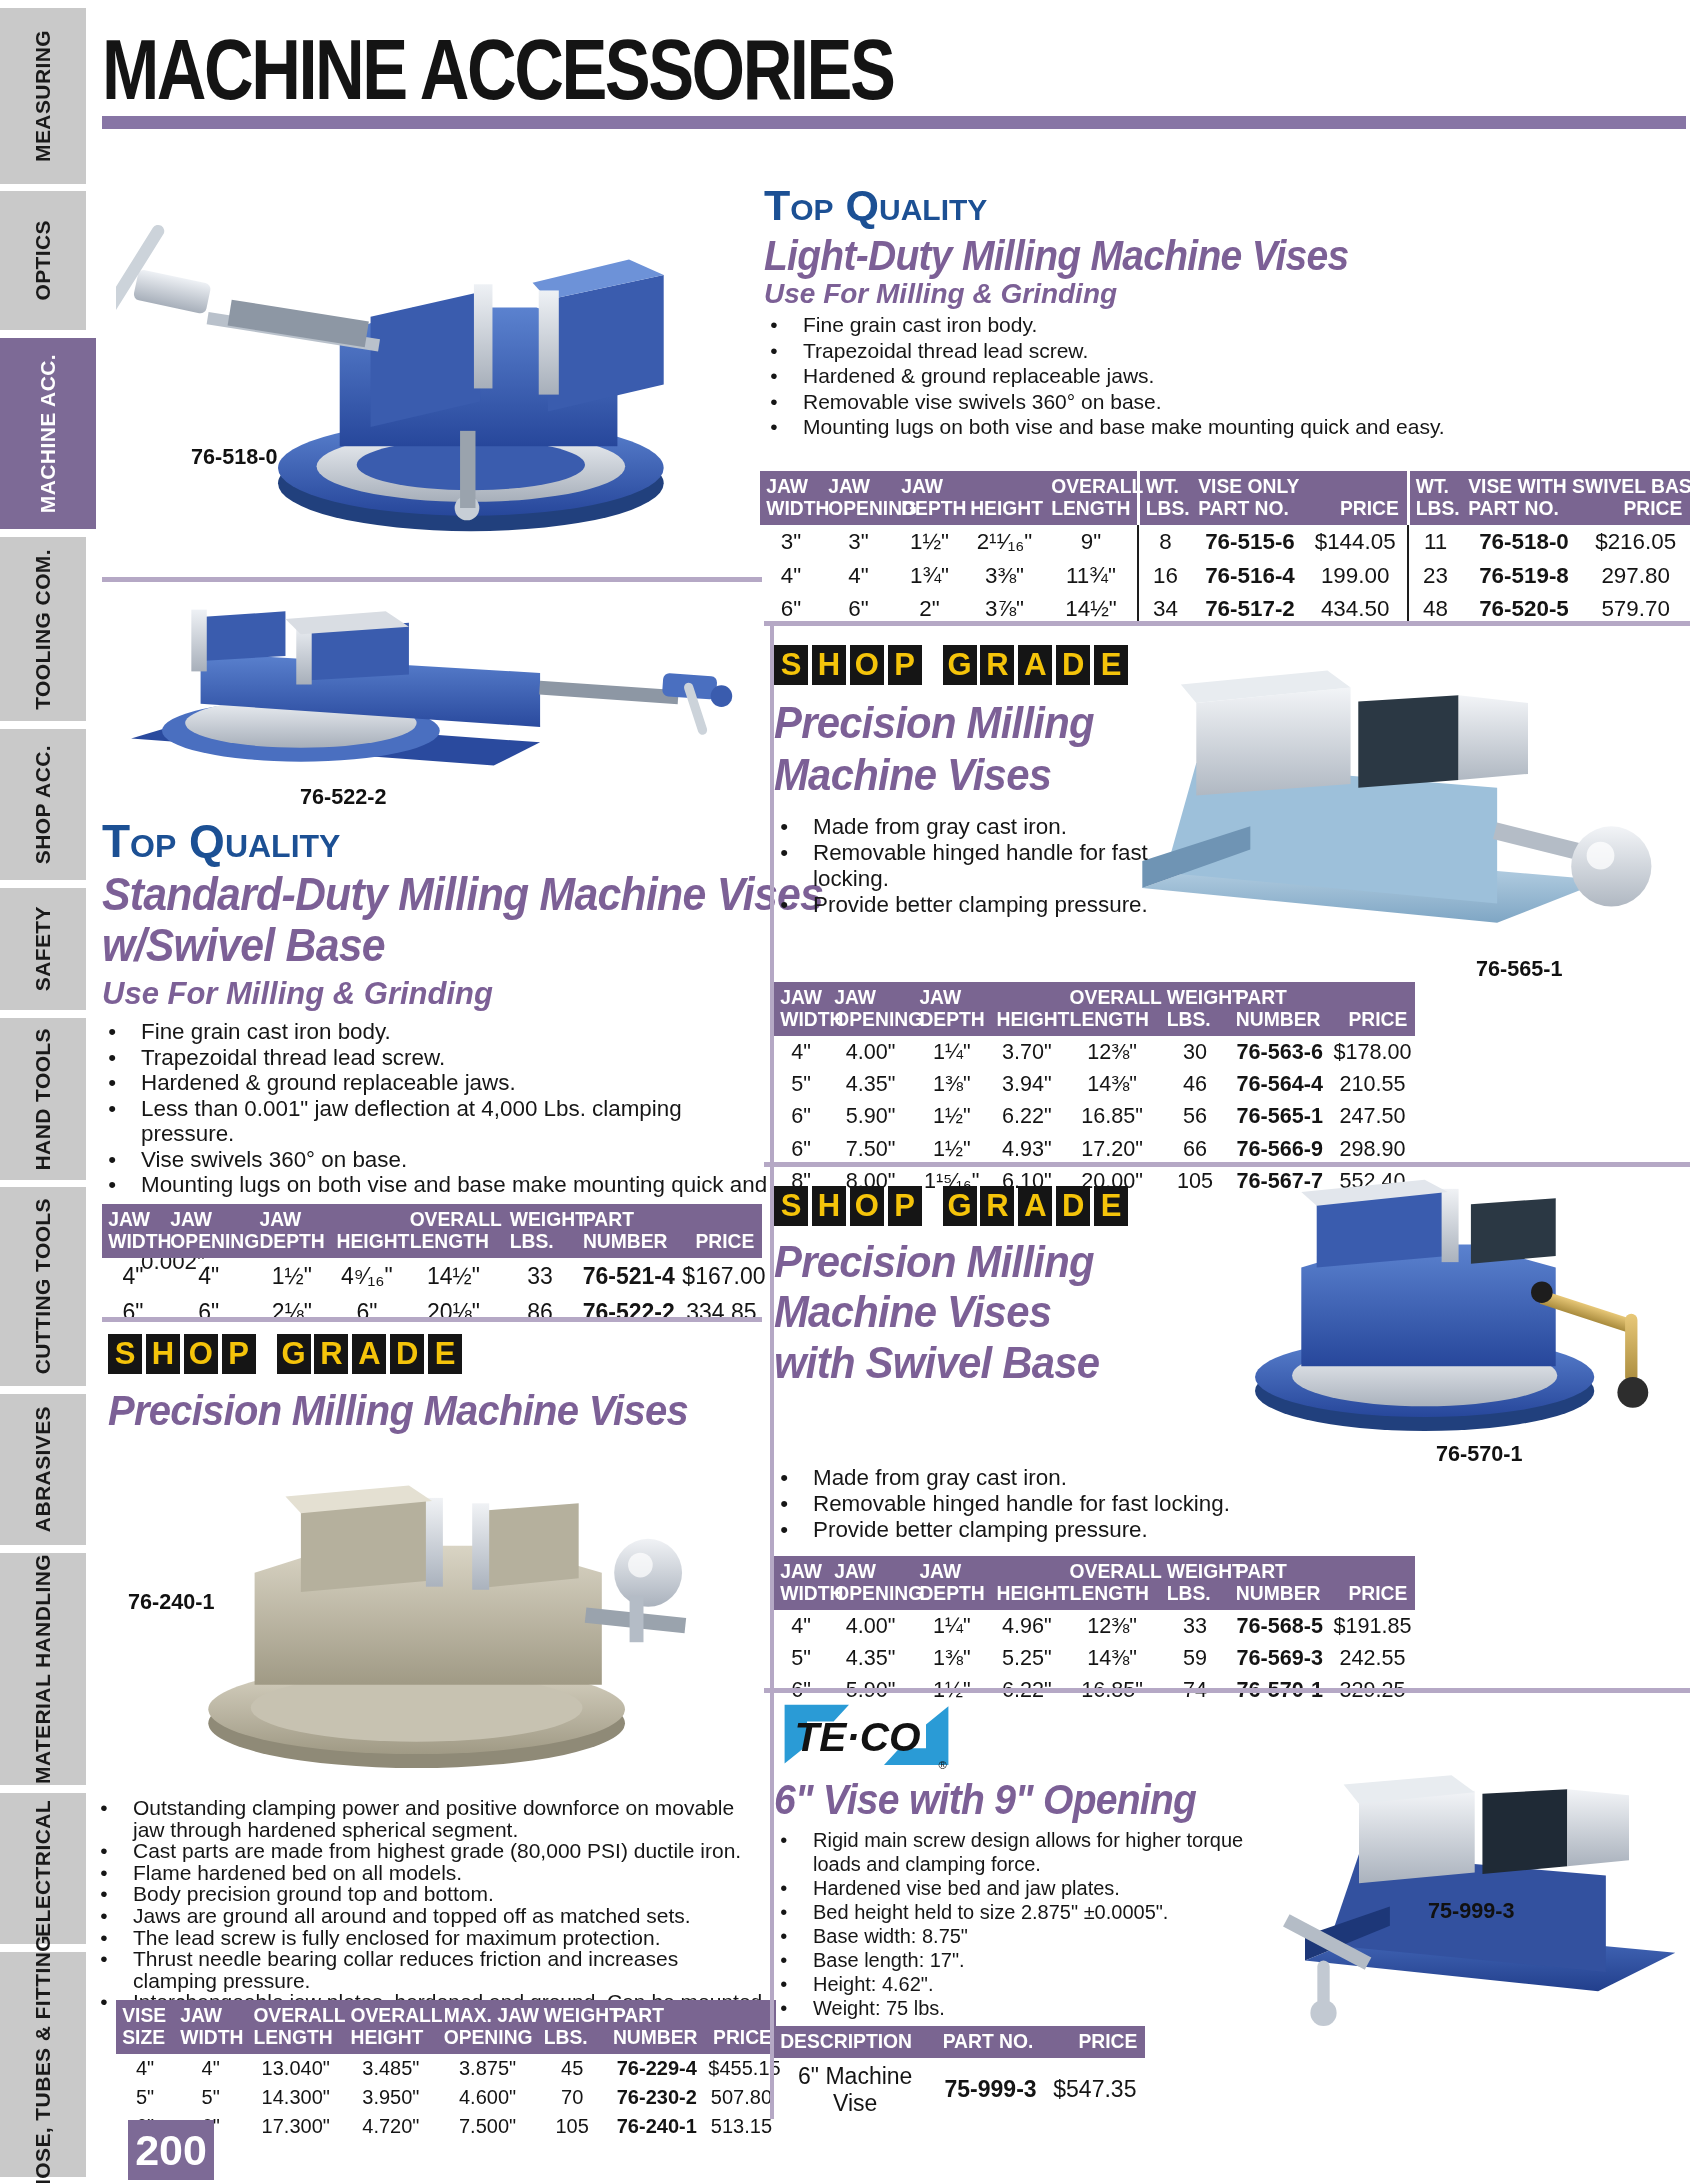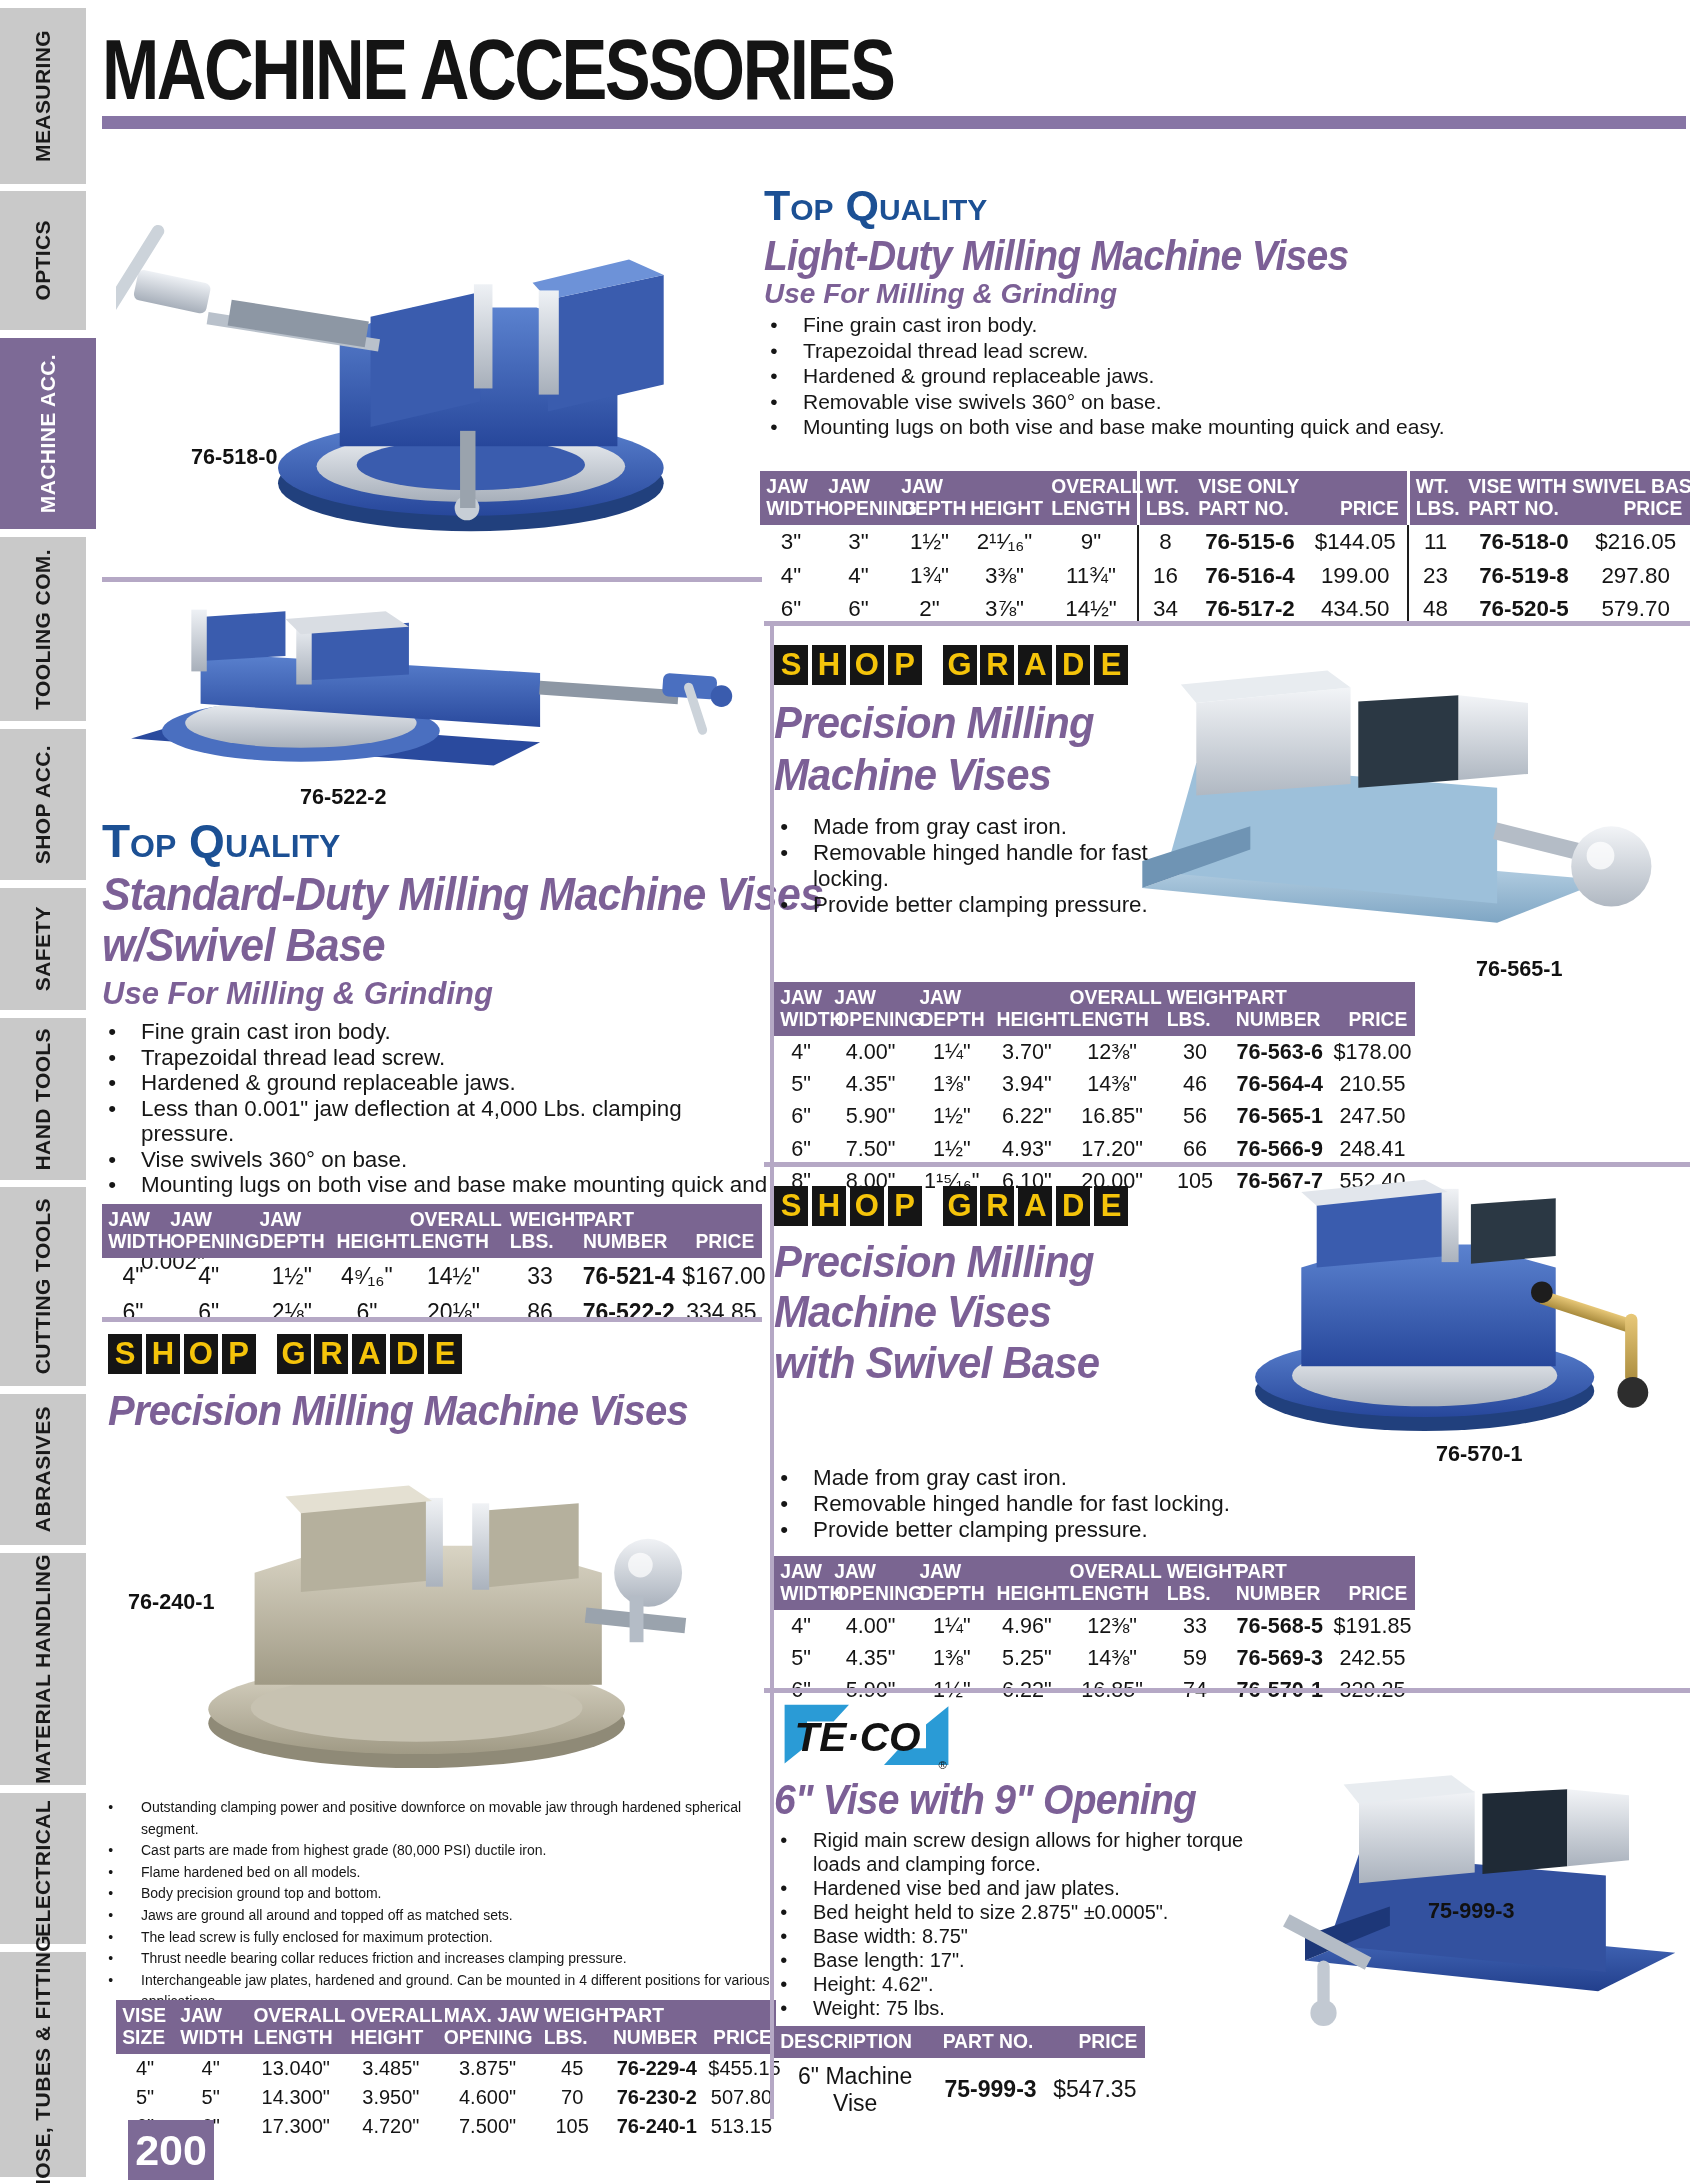--- a/index.html
+++ b/index.html
@@ -287,21 +287,21 @@
       <rect x="472" y="95" width="22" height="112" fill="url(#gM3)"></rect>
       <polygon points="250,108 420,92 390,72 230,86" fill="#e4e0d2"></polygon>
       <rect x="620" y="230" width="130" height="20" fill="#9aa3ad" transform="rotate(6 620 230)"></rect>
       <circle cx="700" cy="185" r="44" fill="url(#gM3)"></circle>
       <circle cx="690" cy="175" r="16" fill="#ffffff" opacity=".7"></circle>
       <rect x="676" y="215" width="18" height="60" fill="#b4bcc6"></rect>
     </svg>
   </div>
   <div class="abs caption" style="left:128px;top:1589px">76-240-1</div>
 
-  <ul class="abs bullets" style="left:102px;top:1797px;width:672px;font-size:14px;line-height:21.6px">
+  <ul class="abs bullets" style="left:94px;top:1797px;width:672px;font-size:21px;line-height:21.6px">
       <li>Outstanding clamping power and positive downforce on movable jaw through hardened spherical segment.</li>
       <li>Cast parts are made from highest grade (80,000 PSI) ductile iron.</li>
       <li>Flame hardened bed on all models.</li>
       <li>Body precision ground top and bottom.</li>
       <li>Jaws are ground all around and topped off as matched sets.</li>
       <li>The lead screw is fully enclosed for maximum protection.</li>
       <li>Thrust needle bearing collar reduces friction and increases clamping pressure.</li>
       <li>Interchangeable jaw plates, hardened and ground. Can be mounted in 4 different positions for various applications.</li>
     </ul>
   <table class="abs tL2" style="left:116px;top:2000px">
@@ -600,21 +600,21 @@
           <td class="right">247.50</td>
         </tr>
         <tr>
           <td>6"</td>
           <td>7.50"</td>
           <td>1½"</td>
           <td>4.93"</td>
           <td>17.20"</td>
           <td>66</td>
           <td class="b">76-566-9</td>
-          <td class="right">248.41</td>
+          <td class="right">298.90</td>
         </tr>
         <tr>
           <td>8"</td>
           <td>8.00"</td>
           <td>1¹⁵⁄₁₆"</td>
           <td>6.10"</td>
           <td>20.00"</td>
           <td>105</td>
           <td class="b">76-567-7</td>
           <td class="right">552.40</td>

